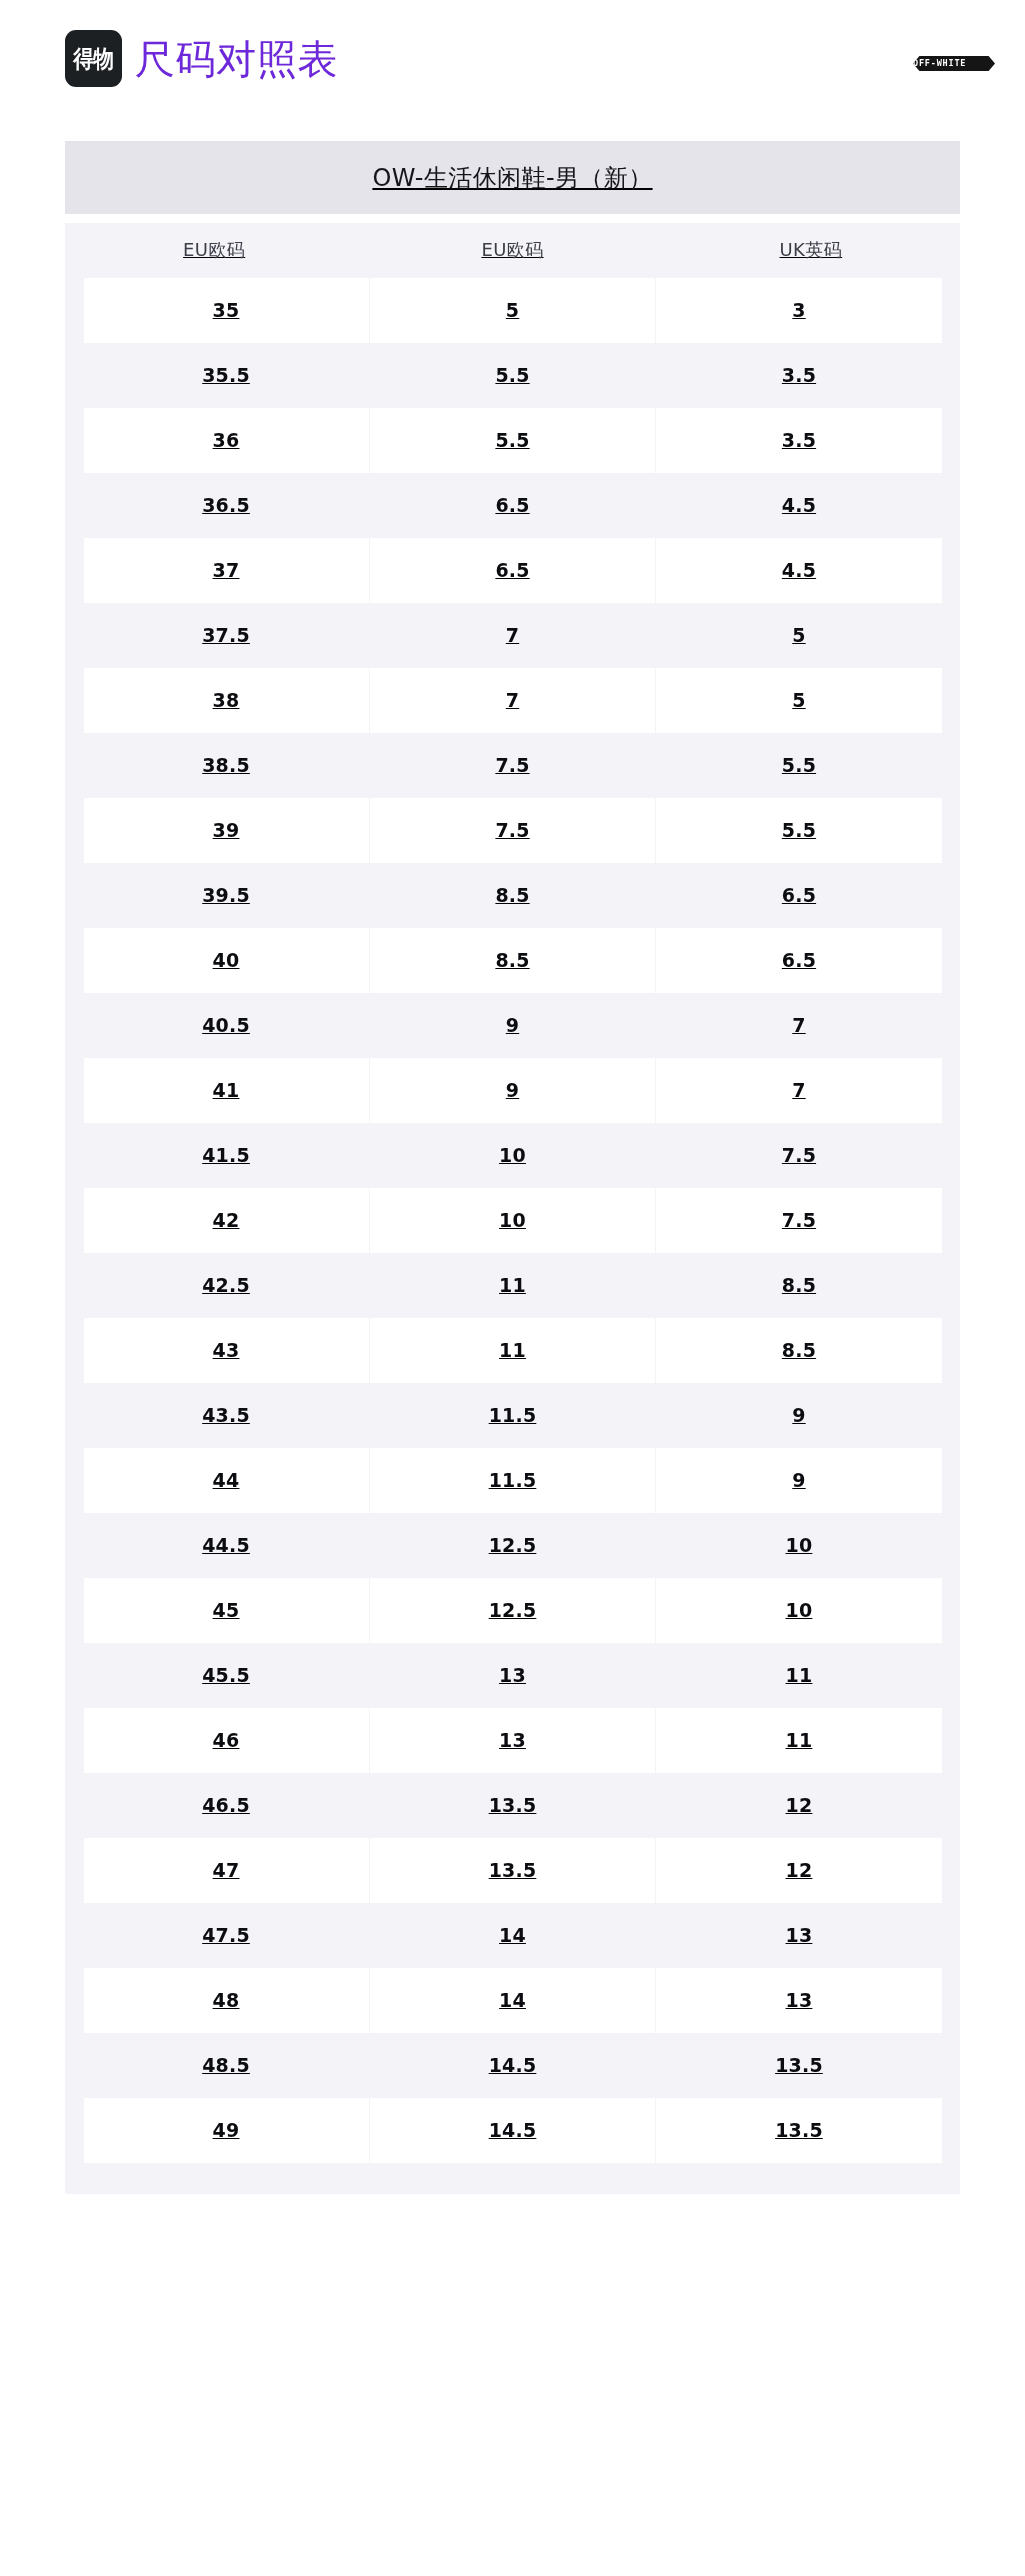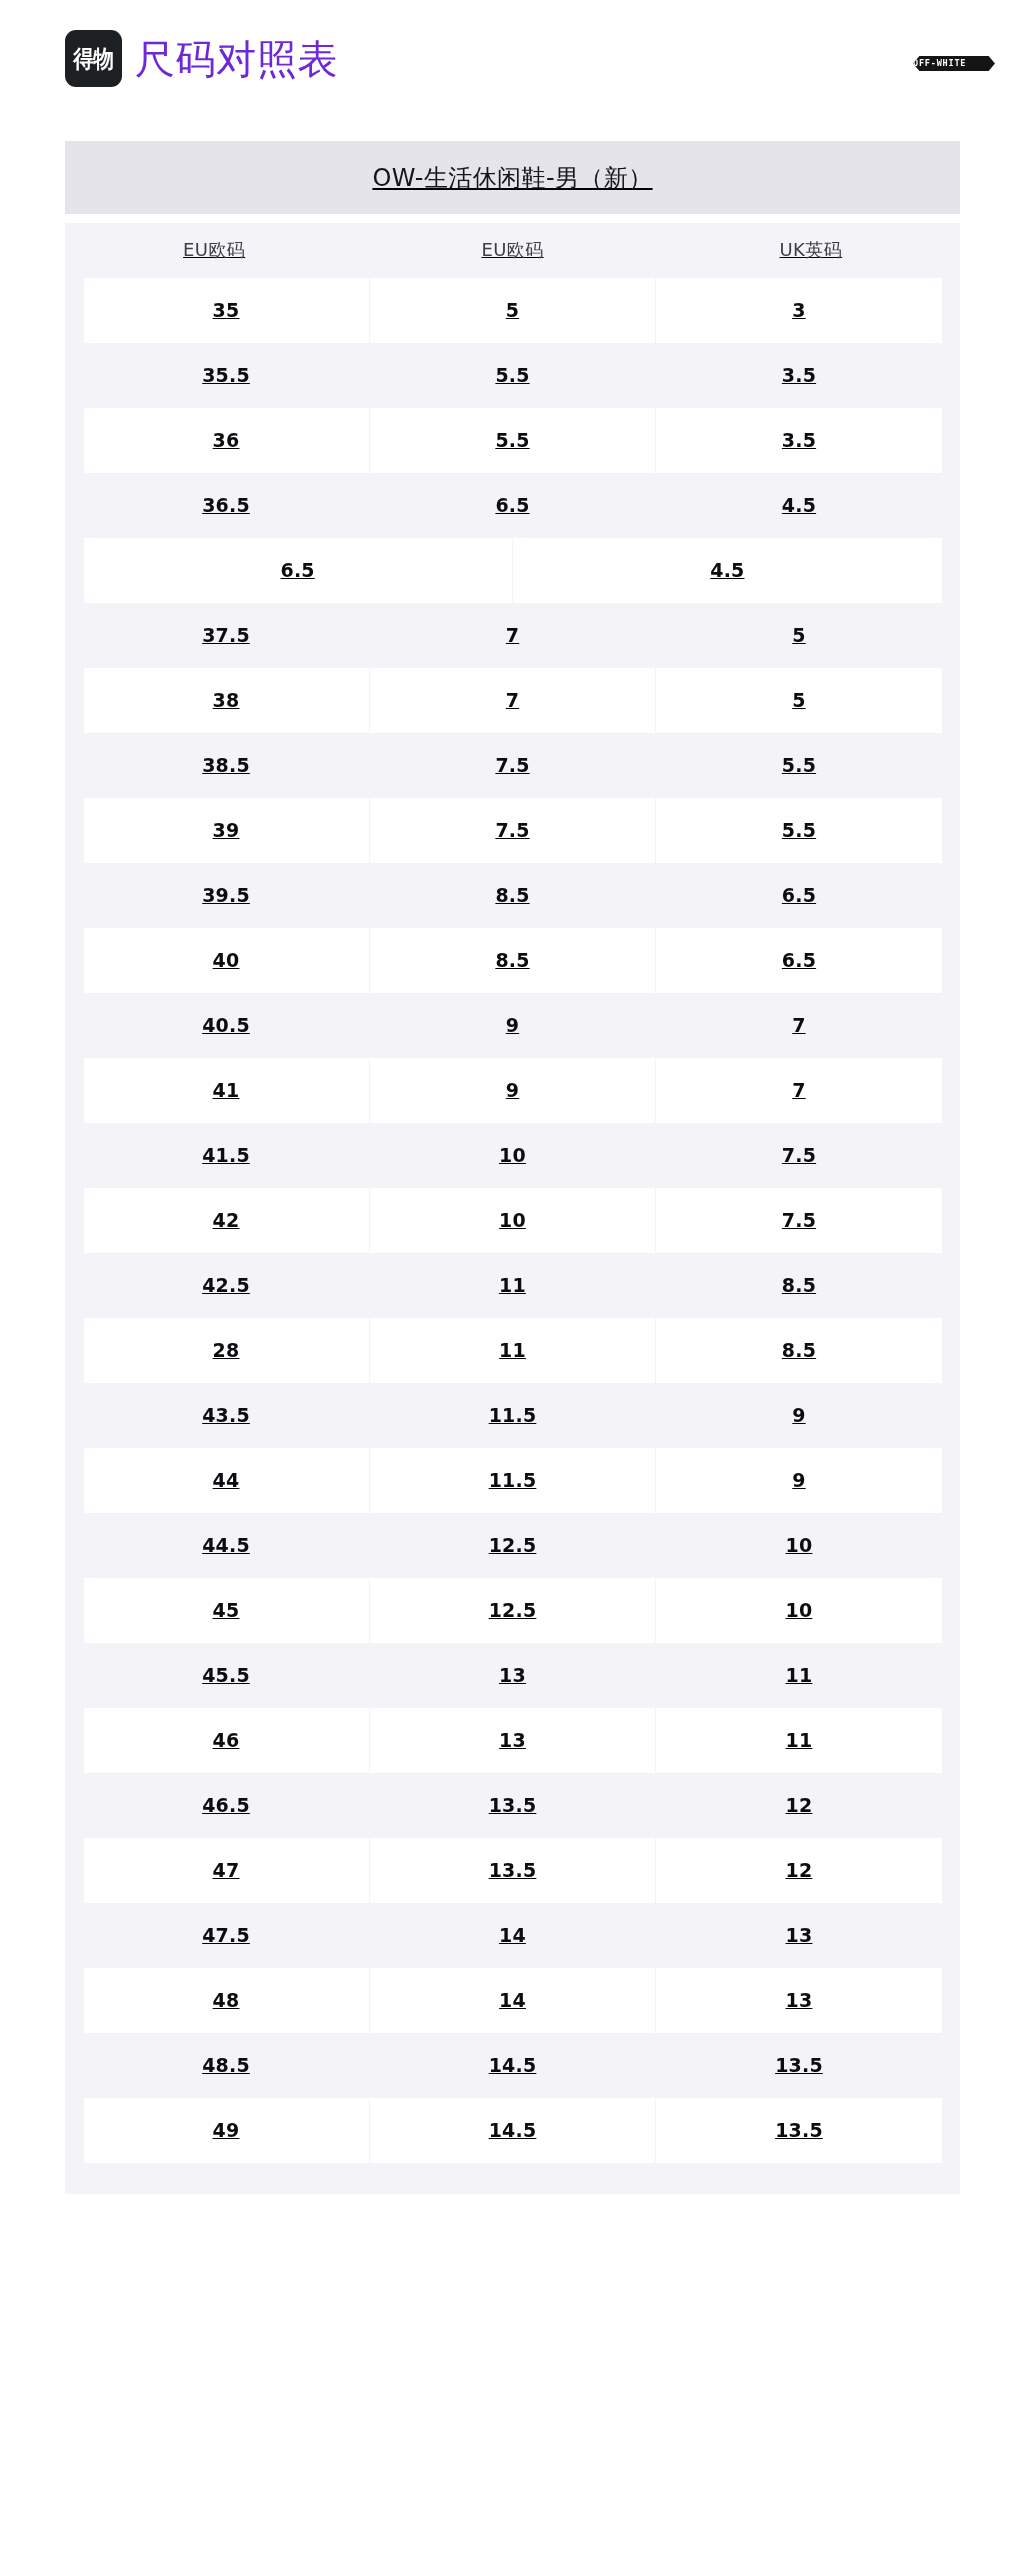--- a/index.html
+++ b/index.html
@@ -225,20 +225,21 @@
             <div class="data-cell">36</div>
             <div class="data-cell">5.5</div>
             <div class="data-cell">3.5</div>
           </div>
           <div class="data-row alt">
             <div class="data-cell">36.5</div>
             <div class="data-cell">6.5</div>
             <div class="data-cell">4.5</div>
           </div>
           <div class="data-row">
+            <div class="data-cell">37</div>
             <div class="data-cell">6.5</div>
             <div class="data-cell">4.5</div>
           </div>
           <div class="data-row alt">
             <div class="data-cell">37.5</div>
             <div class="data-cell">7</div>
             <div class="data-cell">5</div>
           </div>
           <div class="data-row">
             <div class="data-cell">38</div>
@@ -284,21 +285,21 @@
             <div class="data-cell">42</div>
             <div class="data-cell">10</div>
             <div class="data-cell">7.5</div>
           </div>
           <div class="data-row alt">
             <div class="data-cell">42.5</div>
             <div class="data-cell">11</div>
             <div class="data-cell">8.5</div>
           </div>
           <div class="data-row">
-            <div class="data-cell">28</div>
+            <div class="data-cell">43</div>
             <div class="data-cell">11</div>
             <div class="data-cell">8.5</div>
           </div>
           <div class="data-row alt">
             <div class="data-cell">43.5</div>
             <div class="data-cell">11.5</div>
             <div class="data-cell">9</div>
           </div>
           <div class="data-row">
             <div class="data-cell">44</div>

